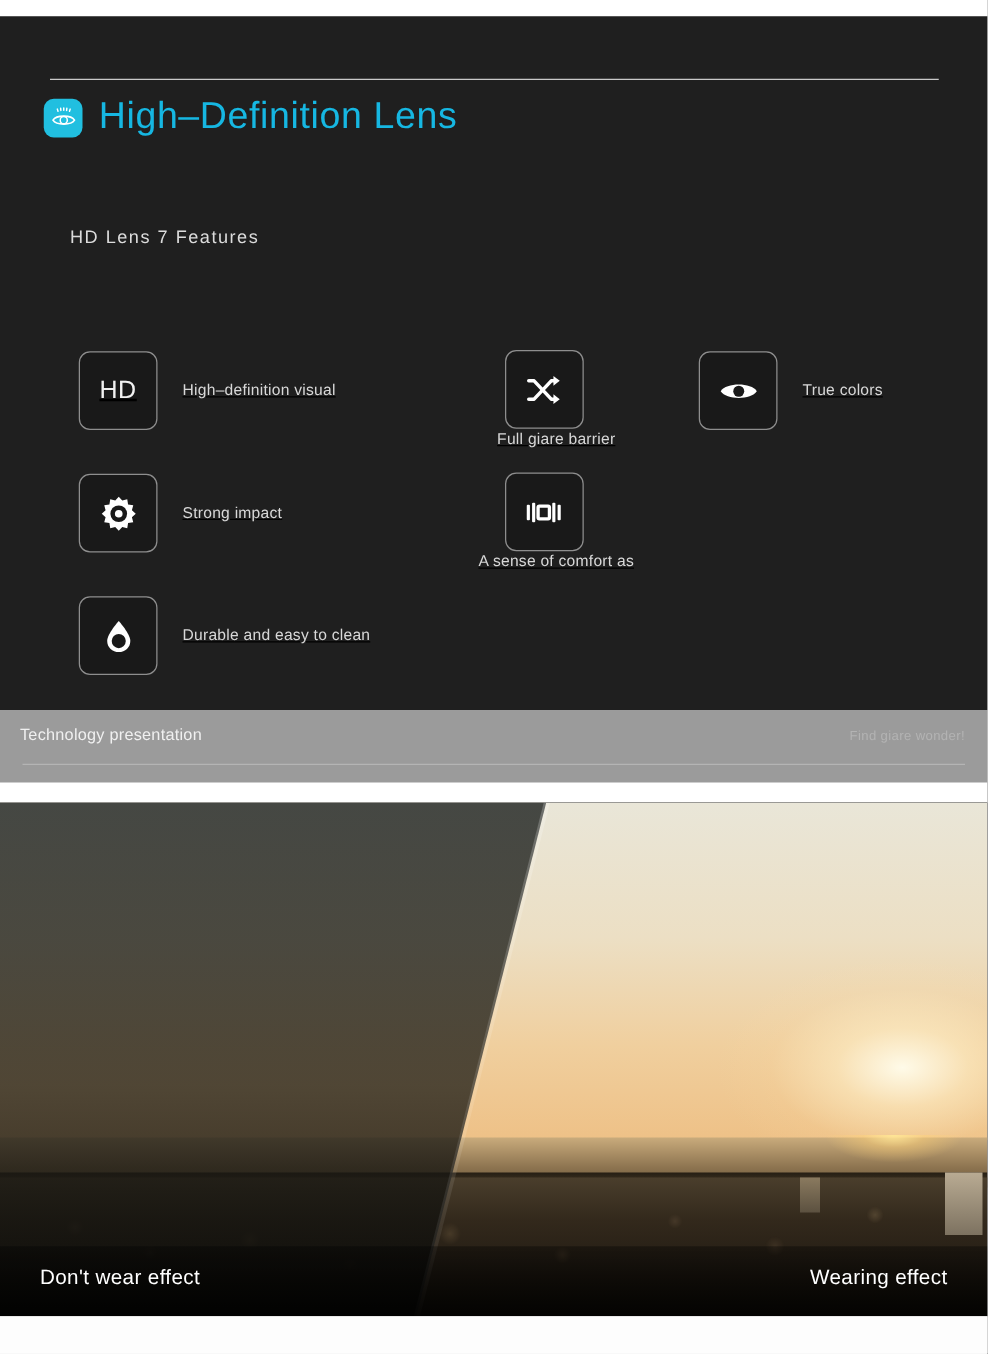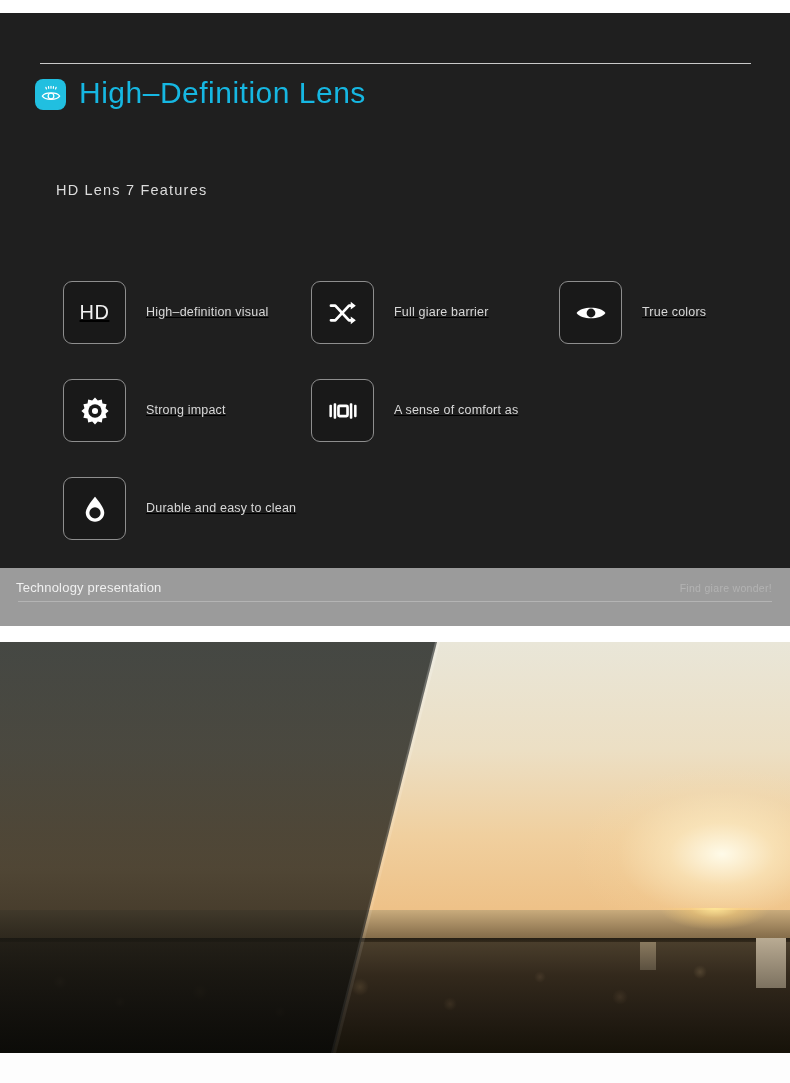--- a/index.html
+++ b/index.html
@@ -87,21 +87,21 @@
     margin-bottom: 33px;
     height: 65px;
     text-decoration: underline;
   }
   .feat {
     display: flex;
     align-items: center;
     flex: 0 0 auto;
   }
   .feat.col1 { width: 248px; }
-  .feat.col2 { width: 248px; }
+  .feat.col2 { width: 248px; flex-direction: column; }
   .feat.col3 { width: 204px; }
 
   .feat-box {
     width: 63px; height: 63px;
     border: 1px solid #8e8e8e;
     border-radius: 9px;
     background: #191919;
     display: flex;
     align-items: center;
     justify-content: center;
@@ -140,21 +140,21 @@
     position: absolute;
     left: 0; top: 568px;
     width: 790px; height: 58px;
     background: #9b9b9b;
   }
   .grey-bar-inner {
     position: absolute;
     left: 18px; top: 12px;
     width: 754px;
     border-bottom: 1px solid #b4b4b4;
-    padding-bottom: 6px;
+    padding-bottom: 16px;
     display: flex;
     justify-content: space-between;
     align-items: baseline;
   }
   .grey-left {
     color: #f0f0f0;
     font-size: 13px;
     letter-spacing: 0.2px;
     margin-left: -2px;
   }
@@ -392,15 +392,19 @@
   <div class="photo-sea"></div>
   <div class="sun-glint"></div>
   <div class="land-tree-line"></div>
   <div class="photo-land"></div>
   <div class="town-blobs"></div>
   <div class="building-right"></div>
   <div class="building-right2"></div>
   <div class="dark-overlay"></div>
   <div class="divider-line"></div>
 
+  <div class="photo-caption-band">
+    <span class="cap">Don't wear effect</span>
+    <span class="cap">Wearing effect</span>
+  </div>
 </div>
 
 <div class="bottom-white"></div>
 
 </body></html>

